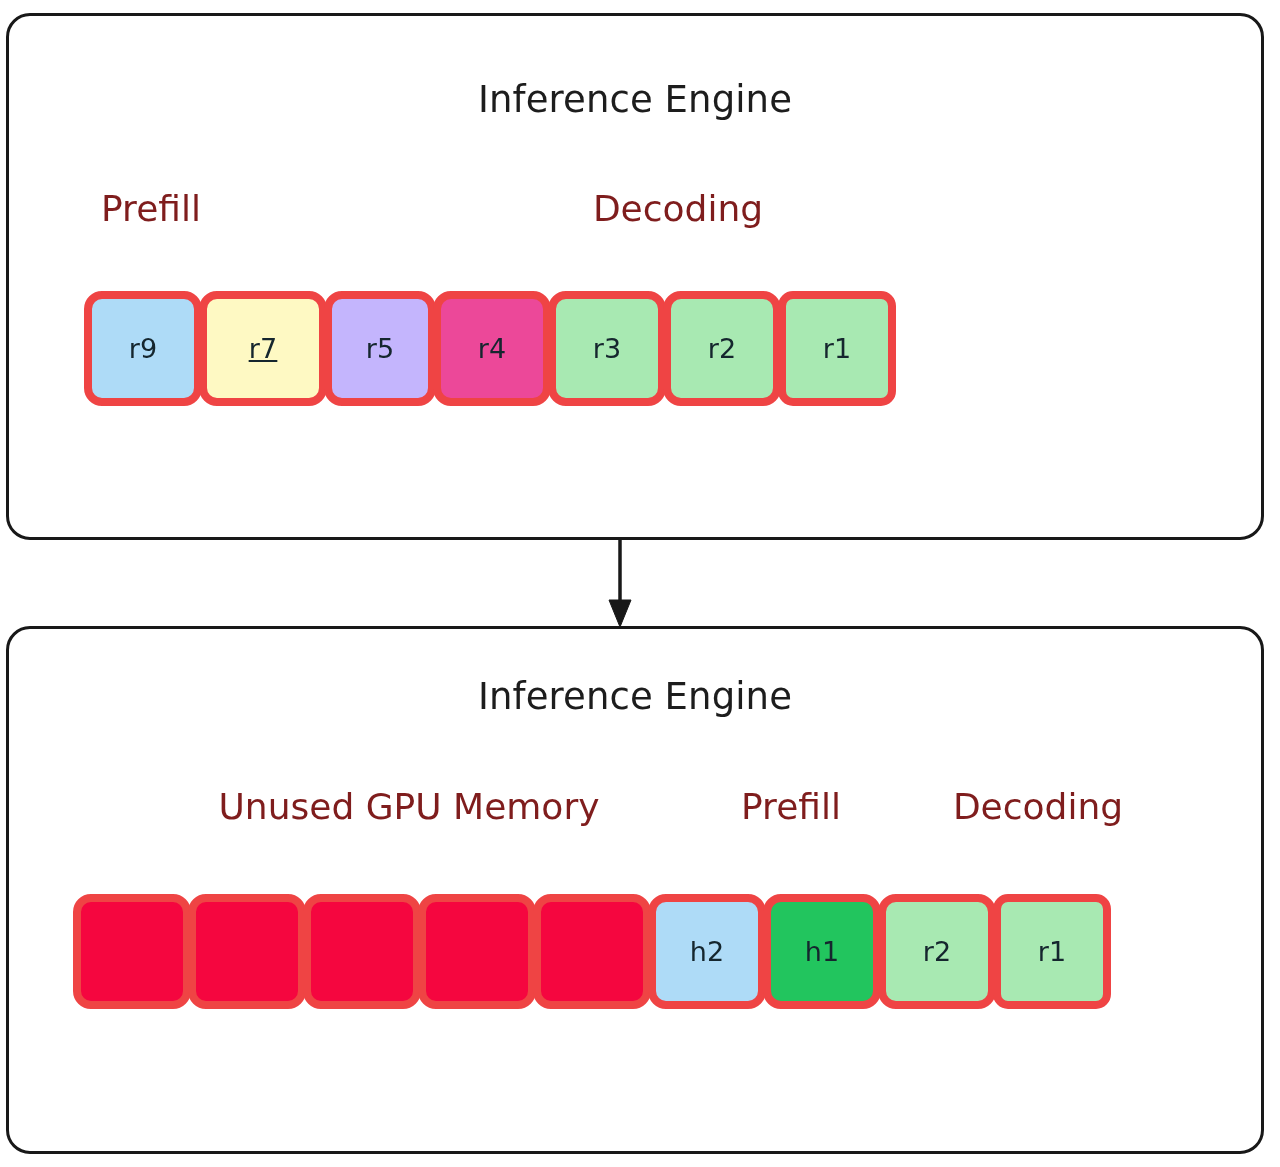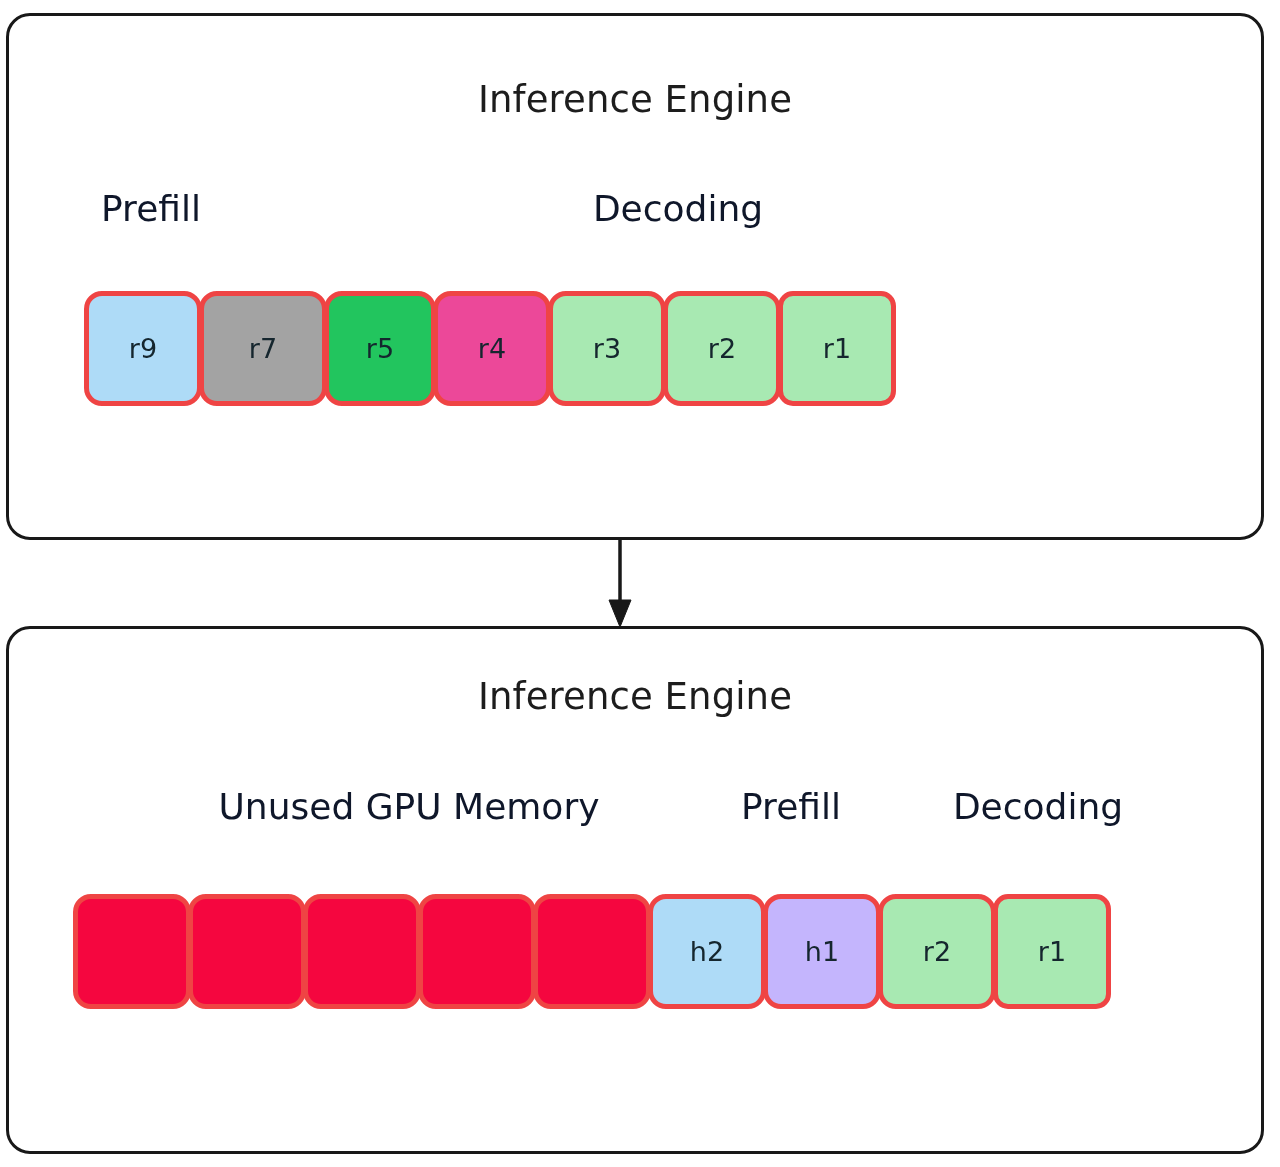--- a/index.html
+++ b/index.html
@@ -55,37 +55,37 @@
     white-space: nowrap;
   }
   #panel-top .panel-title  { top: 62px; }
   #panel-bottom .panel-title { top: 46px; }
 
   
   .section-label {
     position: absolute;
     font-size: 36px;
     font-weight: 400;
-    color: #0f172a;
+    color: #7f1d1d;
     white-space: nowrap;
     text-align: center;
     transform: translateX(-50%);
   }
 
   
   .row {
     position: absolute;
     display: flex;
     align-items: stretch;
   }
 
   .cell {
     position: relative;
     box-sizing: border-box;
-    border: 5px solid #ef4444;
+    border: 8px solid #ef4444;
     border-radius: 18px;
     display: flex;
     align-items: center;
     justify-content: center;
     font-size: 27px;
     font-weight: 400;
     color: #15262e;
     letter-spacing: 0.2px;
     margin-right: -3px;
     flex: 0 0 auto;
@@ -119,36 +119,36 @@
 
   <div class="panel" id="panel-bottom">
     <div class="panel-title">Inference Engine</div>
   </div>
 
   <div id="overlay">
       <div class="section-label" style="left: 151px; top: 188px;">Prefill</div>
       <div class="section-label" style="left: 678px; top: 188px;">Decoding</div>
       <div class="row" style="left: 84px; top: 291px; height: 115px;">
         <div class="cell" style="width: 118px; height: 115px; background: rgb(174, 219, 247);">r9</div>
-        <div class="cell" style="width: 128px; height: 115px; background: #a3a3a3;">r7</div>
-        <div class="cell" style="width: 112px; height: 115px; background: #22c55e;">r5</div>
+        <div class="cell" style="width: 128px; height: 115px; background: #fef9c3; text-decoration: underline;">r7</div>
+        <div class="cell" style="width: 112px; height: 115px; background: #c4b5fd;">r5</div>
         <div class="cell" style="width: 118px; height: 115px; background: #ec4899;">r4</div>
         <div class="cell" style="width: 118px; height: 115px; background: rgb(168, 233, 178);">r3</div>
         <div class="cell" style="width: 118px; height: 115px; background: rgb(168, 233, 178);">r2</div>
         <div class="cell" style="width: 118px; height: 115px; background: rgb(168, 233, 178);">r1</div>
       </div>
       <div class="section-label" style="left: 377px; top: 786px; margin-left: 32px;">Unused GPU Memory</div>
       <div class="section-label" style="left: 791px; top: 786px;">Prefill</div>
       <div class="section-label" style="left: 1038px; top: 786px;">Decoding</div>
       <div class="row" style="left: 73px; top: 894px; height: 115px;">
         <div class="cell" style="width: 118px; height: 115px; background: rgb(245, 6, 63);"></div>
         <div class="cell" style="width: 118px; height: 115px; background: rgb(245, 6, 63);"></div>
         <div class="cell" style="width: 118px; height: 115px; background: rgb(245, 6, 63);"></div>
         <div class="cell" style="width: 118px; height: 115px; background: rgb(245, 6, 63);"></div>
         <div class="cell" style="width: 118px; height: 115px; background: rgb(245, 6, 63);"></div>
         <div class="cell" style="width: 118px; height: 115px; background: rgb(174, 219, 247);">h2</div>
-        <div class="cell" style="width: 118px; height: 115px; background: #c4b5fd;">h1</div>
+        <div class="cell" style="width: 118px; height: 115px; background: #22c55e;">h1</div>
         <div class="cell" style="width: 118px; height: 115px; background: rgb(168, 233, 178);">r2</div>
         <div class="cell" style="width: 118px; height: 115px; background: rgb(168, 233, 178);">r1</div>
       </div>
     </div>
 
 </div>
 
 </body></html>

